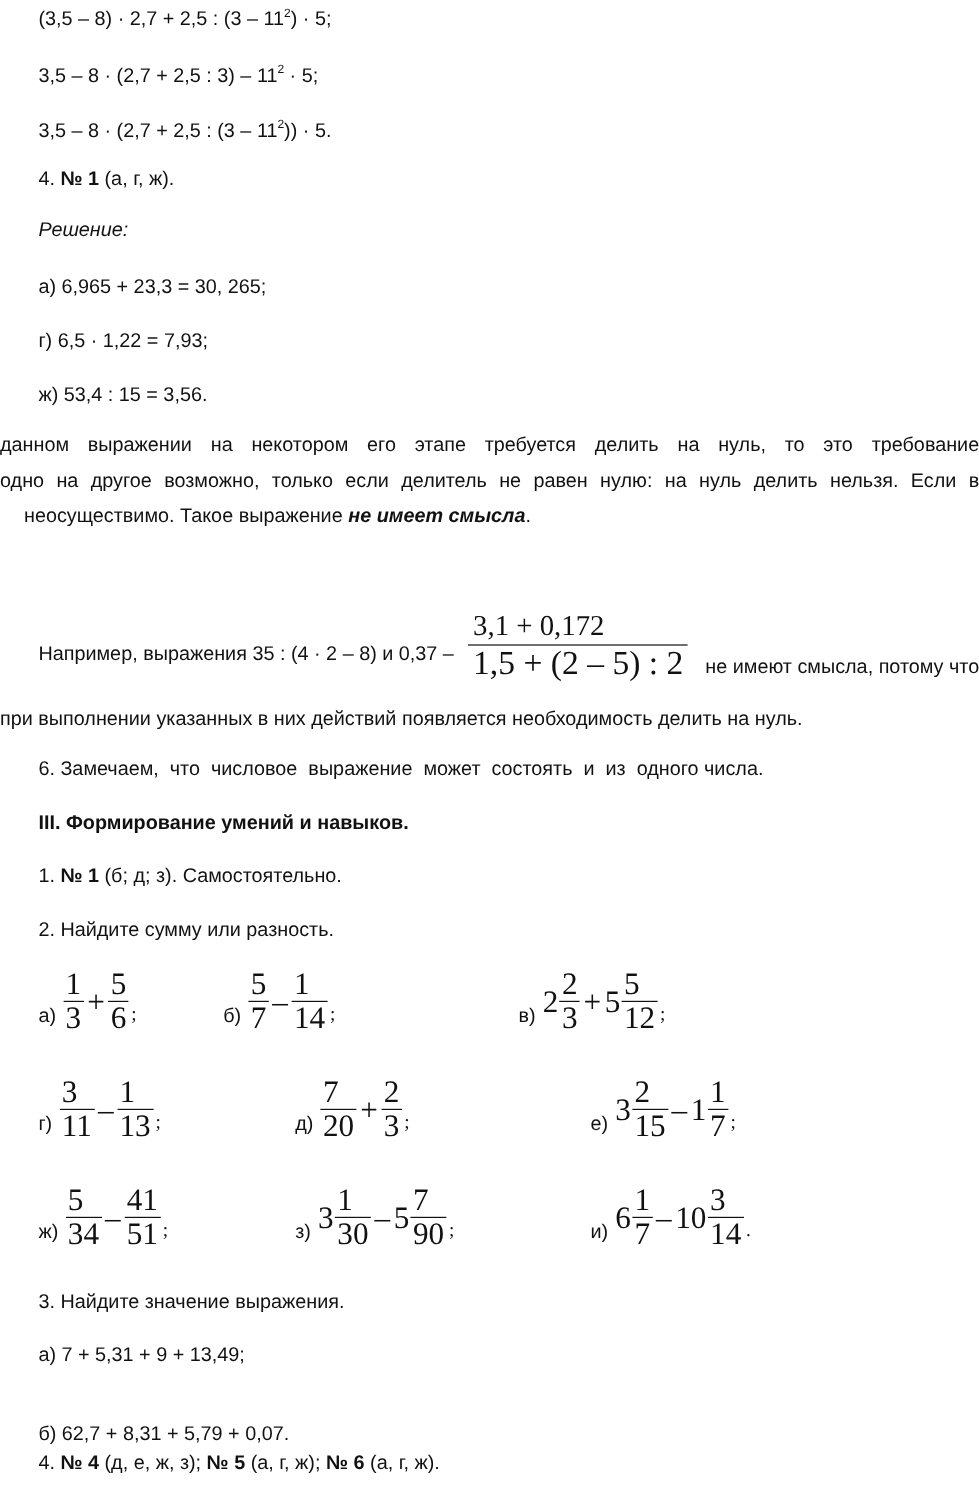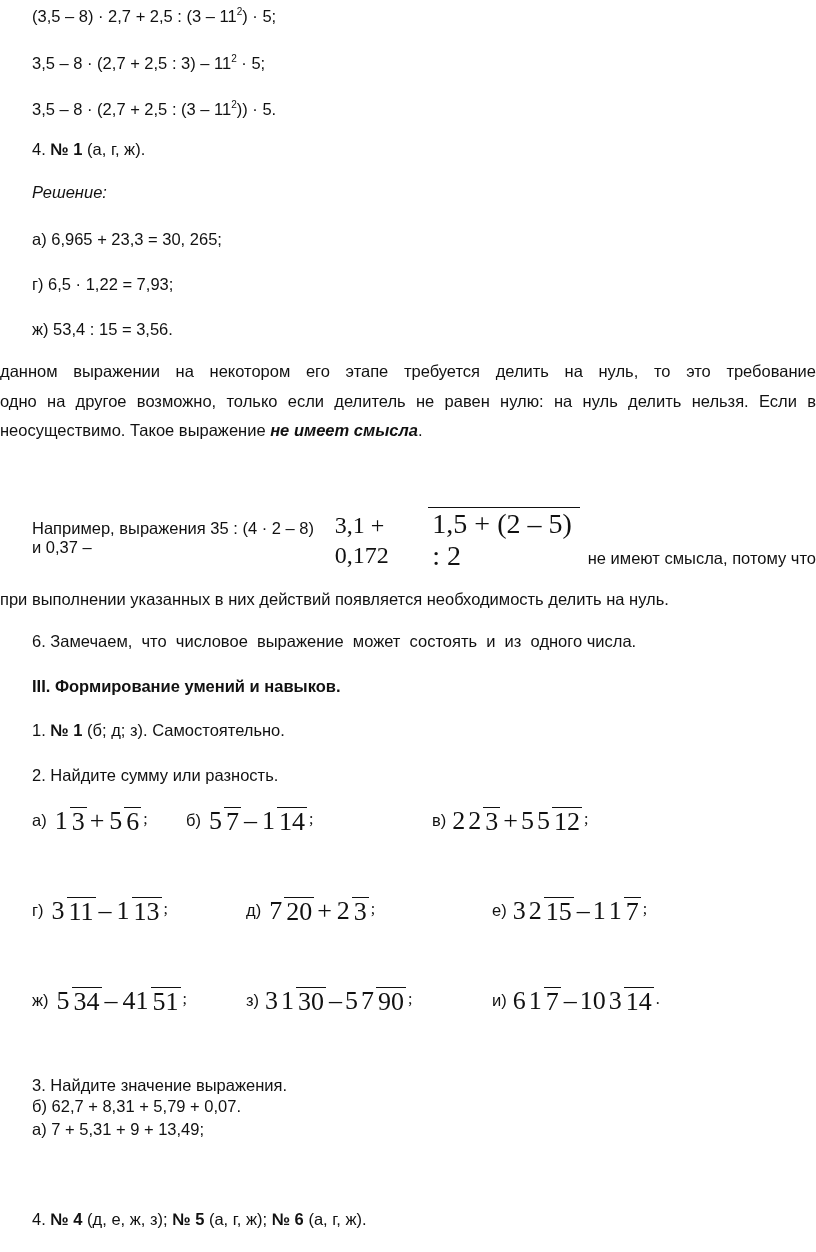--- a/index.html
+++ b/index.html
@@ -8,25 +8,25 @@
     font-family: "Liberation Sans", "DejaVu Sans", sans-serif;
     font-size: 16.5px; color: #111111;
   }
   .line { position: absolute; left: 32px; white-space: nowrap; line-height: 20px; }
   .b { font-weight: bold; }
   .i { font-style: italic; }
   .bi { font-weight: bold; font-style: italic; }
   sup { font-size: 10px; vertical-align: 7px; line-height: 0; }
   .para { position: absolute; left: 0; width: 816px; line-height: 29.5px; text-align: justify; }
   .justline { display: block; text-align: justify; text-align-last: justify; height: 29.5px; }
-  .lastline { display: block; text-align: left; height: 29.5px; }
+  .lastline { display: block; text-align: left; height: 29.5px; padding-left: 20px; }
 
   
   .math { font-family: "Liberation Serif", "DejaVu Serif", serif; color: #111; }
-  .frac { display: inline-flex; align-items: center; vertical-align: middle; }
+  .frac { display: inline-flex; flex-direction: column; align-items: flex-start; vertical-align: middle; }
   .frac .num { padding: 0 2px; line-height: 28px; }
   .frac .den { padding: 0 2px; line-height: 28px; border-top: 1.3px solid #111; }
   .task { position: absolute; display: flex; align-items: center; }
   .task .lbl { font-family: "Liberation Sans", sans-serif; font-size: 16.5px; align-self: flex-end; margin-bottom: 6px; margin-right: 6px; }
   .task .expr { display: flex; align-items: center; font-family: "Liberation Serif", serif; font-size: 26px; }
   .task .op { margin: 0 3px; font-size: 26px; }
   .task .whole { font-size: 26px; margin-right: 1px; }
   .task .end { font-family: "Liberation Serif", serif; font-size: 16px; align-self: flex-end; margin-bottom: 8px; margin-left: 2px; }
 </style>
 </head>
@@ -208,15 +208,15 @@
     <span class="frac">
         <span class="num">3</span>
         <span class="den">14</span>
       </span>
   </span>
   <span class="end">.</span>
 </div>
 
 <div class="line" style="top:1075px">3. Найдите значение выражения.</div>
 <div class="line" style="top:1119px">а) 7 + 5,31 + 9 + 13,49;</div>
-<div class="line" style="top:1096px">б) 62,7 + 8,31 + 5,79 + 0,07.</div>
+<div class="line" style="top:1185px">б) 62,7 + 8,31 + 5,79 + 0,07.</div>
 
 <div class="line" style="top:1209px"><span>4. </span><span class="b">№ 4</span><span> (д, е, ж, з); </span><span class="b">№ 5</span><span> (а, г, ж); </span><span class="b">№ 6</span><span> (а, г, ж).</span></div>
 
 </body></html>

